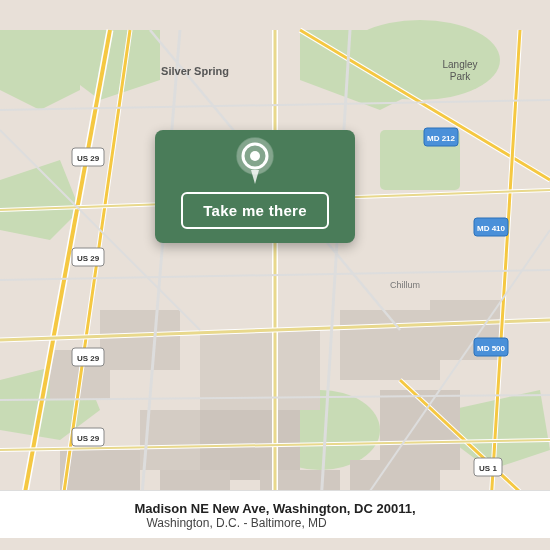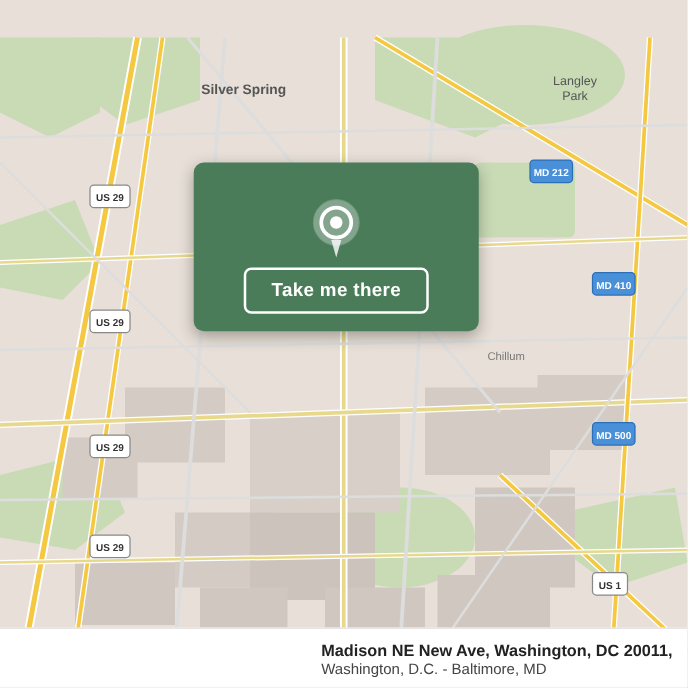--- a/index.html
+++ b/index.html
@@ -33,27 +33,27 @@
       top: 0; left: 0;
       width: 100%;
       height: 100%;
     }
 
     
     #popup-card {
       position: absolute;
       top: 130px;
       left: 155px;
-      width: 228px;
+      width: 200px;
       background-color: #4a7c59;
       border-radius: 8px;
       display: flex;
       flex-direction: column;
       align-items: center;
-      padding: 26px 20px 14px 20px;
+      padding: 4px 20px 14px 20px;
       box-shadow: 0 4px 12px rgba(0,0,0,0.3);
       z-index: 10;
     }
 
     #pin-icon-container {
       width: 48px;
       height: 48px;
       margin-bottom: 10px;
     }
 
@@ -66,46 +66,47 @@
       font-size: 15px;
       font-weight: bold;
       cursor: pointer;
       letter-spacing: 0.3px;
       white-space: nowrap;
     }
 
     
     #bottom-bar {
       position: absolute;
-      bottom: 0;
+      bottom: 12px;
       left: 0;
       width: 100%;
       background-color: white;
       padding: 10px 12px 8px 12px;
       z-index: 10;
       border-top: 1px solid #ddd;
       display: flex;
       align-items: center;
-      justify-content: flex-end;
+      justify-content: center;
     }
 
     #address-block {
       display: flex;
       flex-direction: column;
     }
 
     #address-line1 {
       font-size: 13px;
       font-weight: bold;
       color: #222;
     }
 
     #address-line2 {
       font-size: 12px;
       color: #444;
+      margin-left: 12px;
     }
 
     #moovit-logo {
       display: flex;
       align-items: center;
       gap: 4px;
     }
 
     #moovit-text {
       font-size: 13px;

